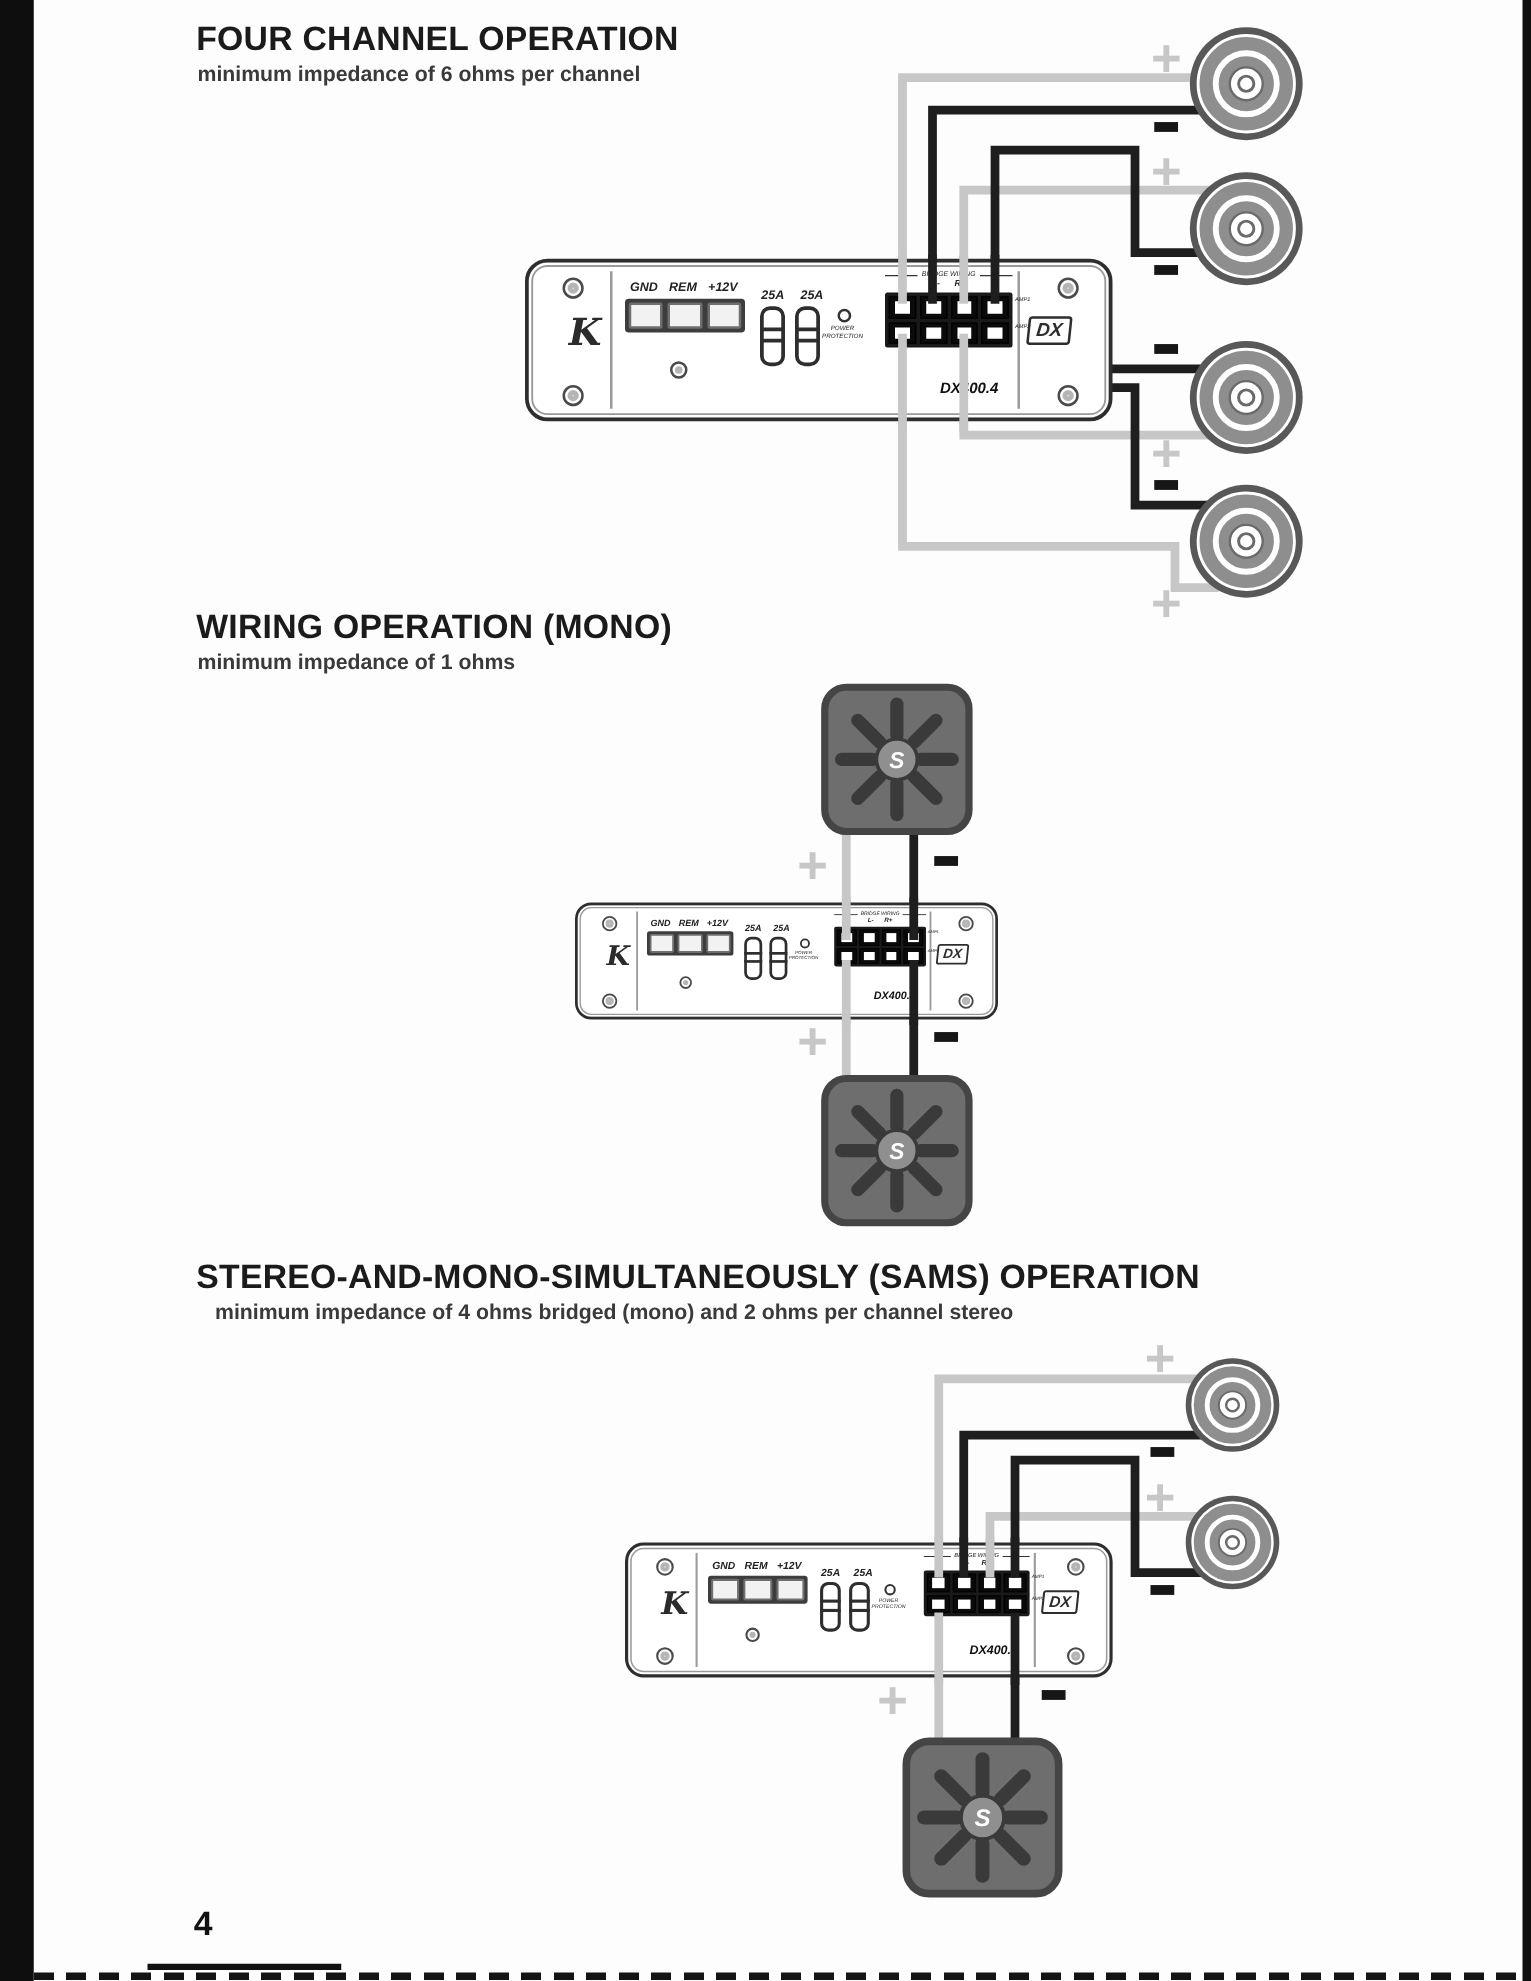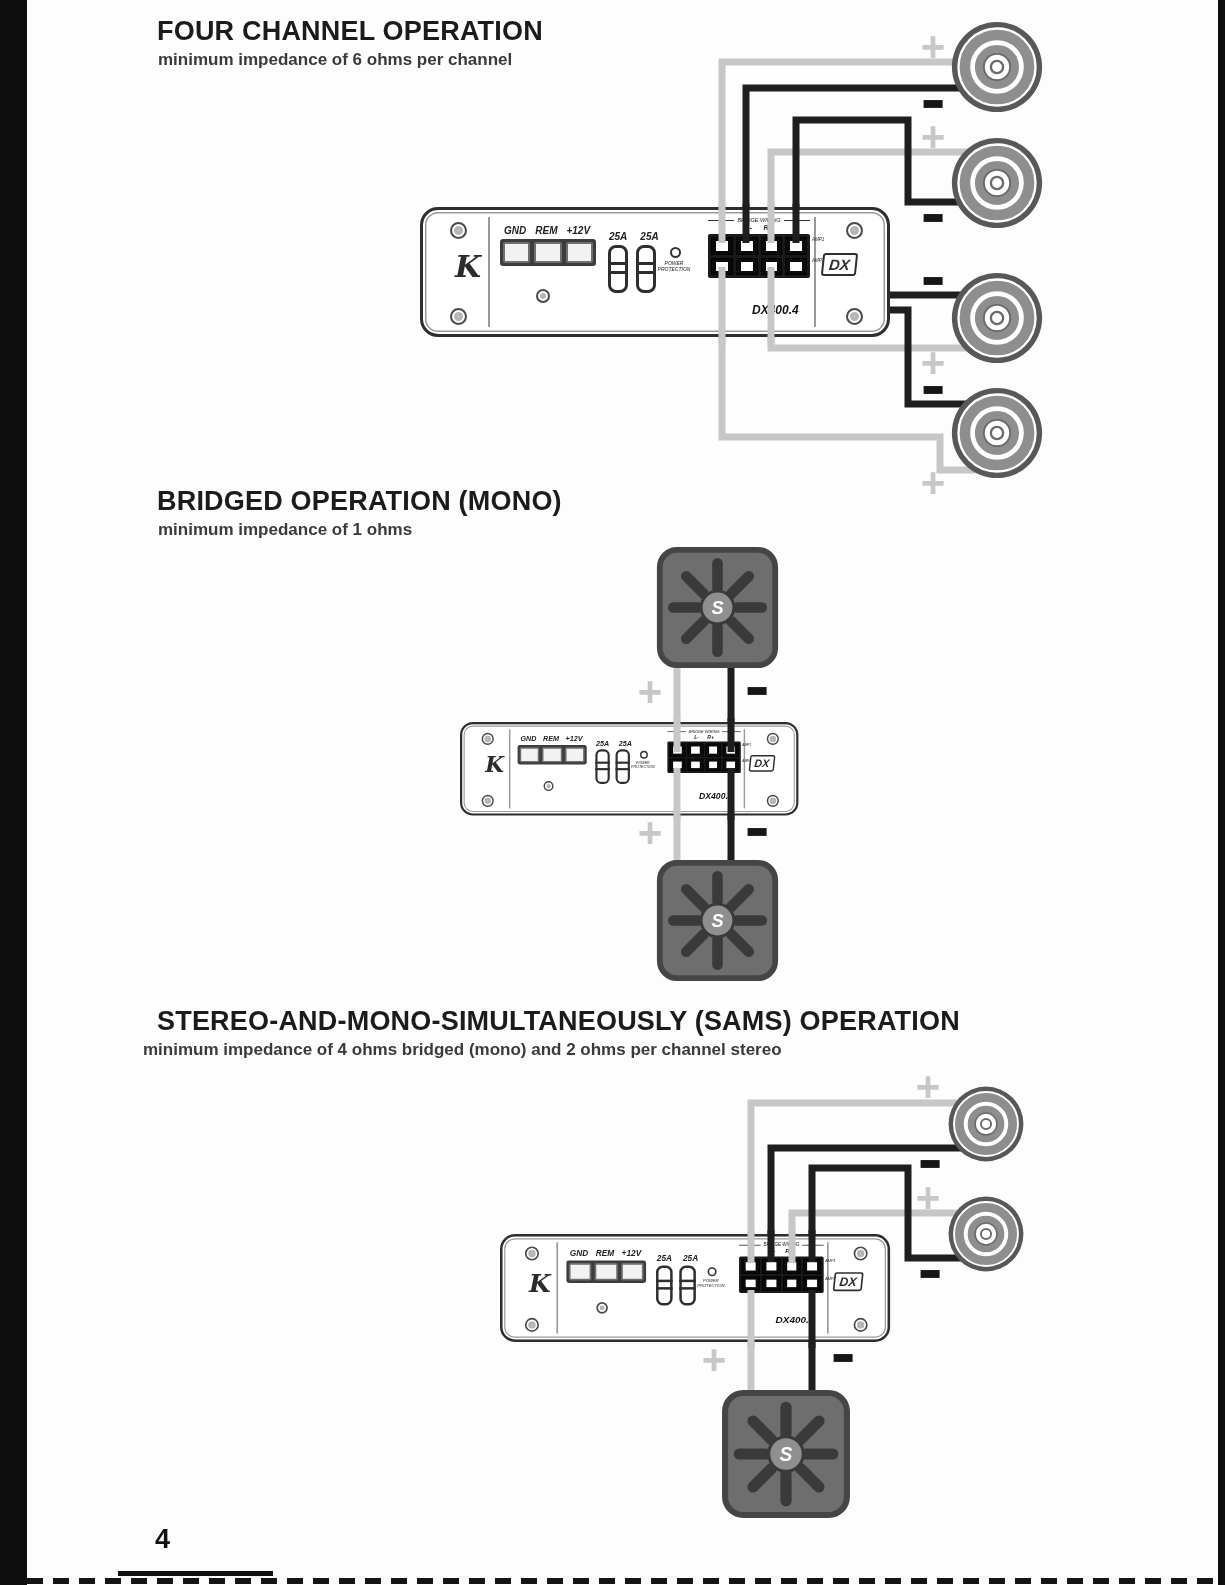--- a/index.html
+++ b/index.html
@@ -216,21 +216,21 @@
 
   <div class="sign plus" style="left:915px;top:32px">+</div>
   <div class="sign minus" style="left:915px;top:88px">−</div>
   <div class="sign plus" style="left:915px;top:122px">+</div>
   <div class="sign minus" style="left:915px;top:202px">−</div>
   <div class="sign minus" style="left:915px;top:265px">−</div>
   <div class="sign plus" style="left:915px;top:348px">+</div>
   <div class="sign minus" style="left:915px;top:374px">−</div>
   <div class="sign plus" style="left:915px;top:468px">+</div>
 
-  <h2 class="section-title" style="left:157px;top:486px">BRIDGED OPERATION (MONO)</h2>
+  <h2 class="section-title" style="left:157px;top:486px">WIRING OPERATION (MONO)</h2>
   <p class="section-sub" style="left:158px;top:520px">minimum impedance of 1 ohms</p>
 
   <div class="sub" style="left:655px;top:545px;width:125px;height:125px">
   <svg viewBox="0 0 130 130">
     <rect x="5" y="5" width="120" height="120" rx="18" fill="#6e6e6e" stroke="#454545" stroke-width="6"></rect>
     <g stroke="#3a3a3a" stroke-width="11" stroke-linecap="round">
       <line x1="85" y1="65" x2="111" y2="65"></line>
       <line x1="79.1" y1="79.1" x2="97.5" y2="97.5"></line>
       <line x1="65" y1="85" x2="65" y2="111"></line>
       <line x1="50.9" y1="79.1" x2="32.5" y2="97.5"></line>
@@ -312,21 +312,21 @@
     <text x="65" y="72" text-anchor="middle" font-size="19" fill="#ffffff">S</text>
   </svg>
 </div>
 
   <div class="sign plus" style="left:632px;top:677px">+</div>
   <div class="sign minus" style="left:739px;top:675px">−</div>
   <div class="sign plus" style="left:632px;top:818px">+</div>
   <div class="sign minus" style="left:739px;top:816px">−</div>
 
   <h2 class="section-title" style="left:157px;top:1006px">STEREO-AND-MONO-SIMULTANEOUSLY (SAMS) OPERATION</h2>
-  <p class="section-sub" style="left:143px;top:1040px">minimum impedance of 4 ohms bridged (mono) and 2 ohms per channel stereo</p>
+  <p class="section-sub" style="left:172px;top:1040px">minimum impedance of 4 ohms bridged (mono) and 2 ohms per channel stereo</p>
 
   <div class="speaker" style="left:947px;top:1085px;width:78px;height:78px">
   <svg viewBox="0 0 100 100">
     <circle cx="50" cy="50" r="48" fill="#585858"></circle>
     <circle cx="50" cy="50" r="41" fill="#8e8e8e" stroke="#ffffff" stroke-width="2.5"></circle>
     <circle cx="50" cy="50" r="26" fill="#8e8e8e" stroke="#ffffff" stroke-width="5"></circle>
     <circle cx="50" cy="50" r="14" fill="#ffffff" stroke="#6a6a6a" stroke-width="2"></circle>
     <circle cx="50" cy="50" r="6.5" fill="#ffffff" stroke="#6a6a6a" stroke-width="2.5"></circle>
   </svg>
 </div>

